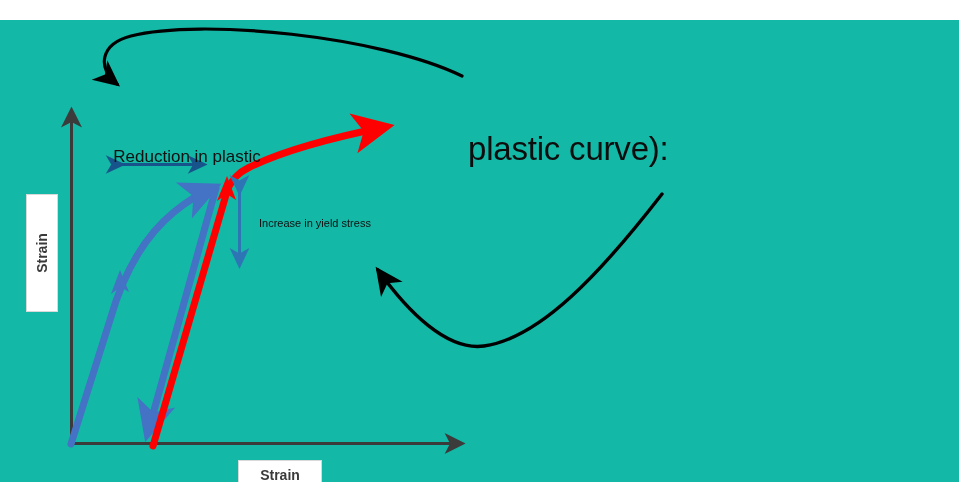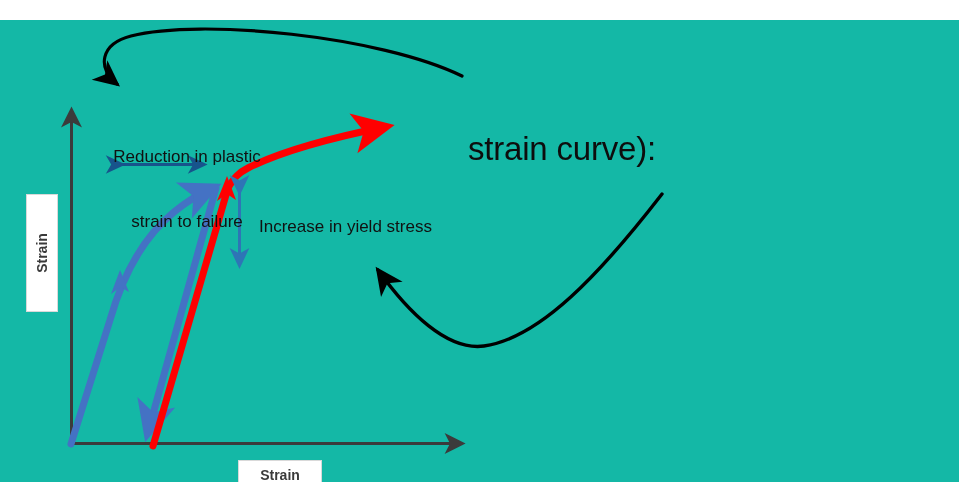--- a/index.html
+++ b/index.html
@@ -48,21 +48,21 @@
     top: 82px;
     width: 210px;
     font-size: 17px;
     text-align: center;
     line-height: 1.28;
     color: #111111;
   }
   #anno-increase {
     left: 259px;
     top: 197px;
-    font-size: 17px;
+    font-size: 11px;
     color: #111111;
   }
   
   .axis-box {
     position: absolute;
     border: 1px solid #d9d9d9;
     background: #ffffff;
     box-sizing: border-box;
     display: flex;
     align-items: center;
@@ -154,32 +154,31 @@
 
     <line x1="239.5" y1="172" x2="239.5" y2="245" stroke="#2e75b6" stroke-width="3" marker-start="url(#mk-m2s)" marker-end="url(#mk-m2e)"></line>
 
     <path d="M462,56 C380,16 200,-2 131,16 C100,24 97,48 117,64" fill="none" stroke="#000000" stroke-width="3.2" stroke-linecap="round" marker-end="url(#mk-black)"></path>
 
     <path d="M662,174 C600,254 540,318 484,326 C447,331 408,292 378,250" fill="none" stroke="#000000" stroke-width="3.4" stroke-linecap="round" marker-end="url(#mk-black)"></path>
   </svg>
 
   <div class="txt" id="anno-reduction">
     <div>Reduction in plastic</div>
-    <div>strain to failure</div>
   </div>
 
   <div class="txt" id="anno-increase">Increase in yield stress</div>
 
   <div class="axis-box" id="ylabel-box">
     <span class="axis-box-text">Strain</span>
   </div>
 
   <div class="axis-box" id="xlabel-box">
     <span class="axis-box-text">Strain</span>
   </div>
 
   <div class="txt" id="body-text">
-    <div>strain curve):</div>
+    <div>plastic curve):</div>
   </div>
 
   <div id="corner-mark"></div>
 
 </div>
 
 </body></html>

